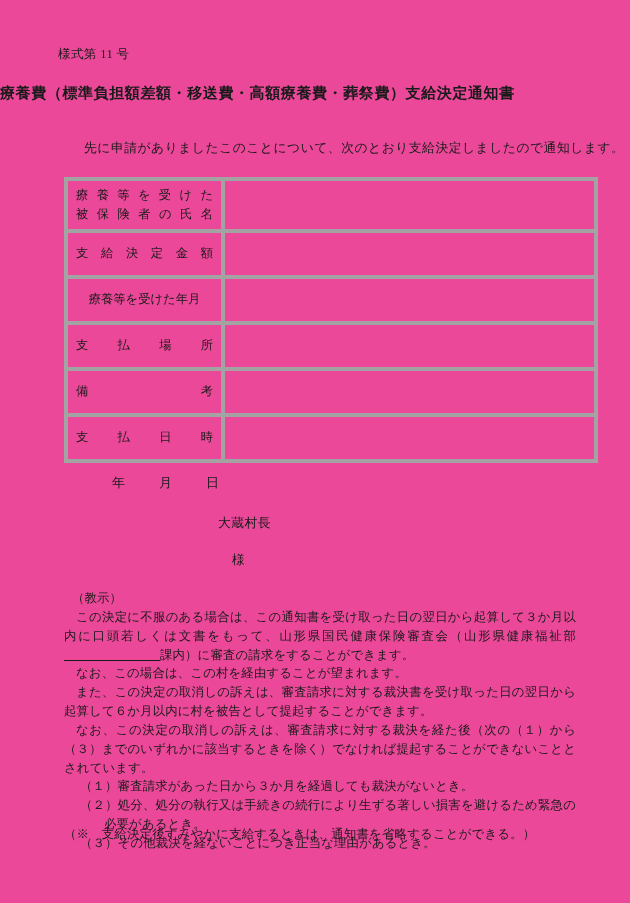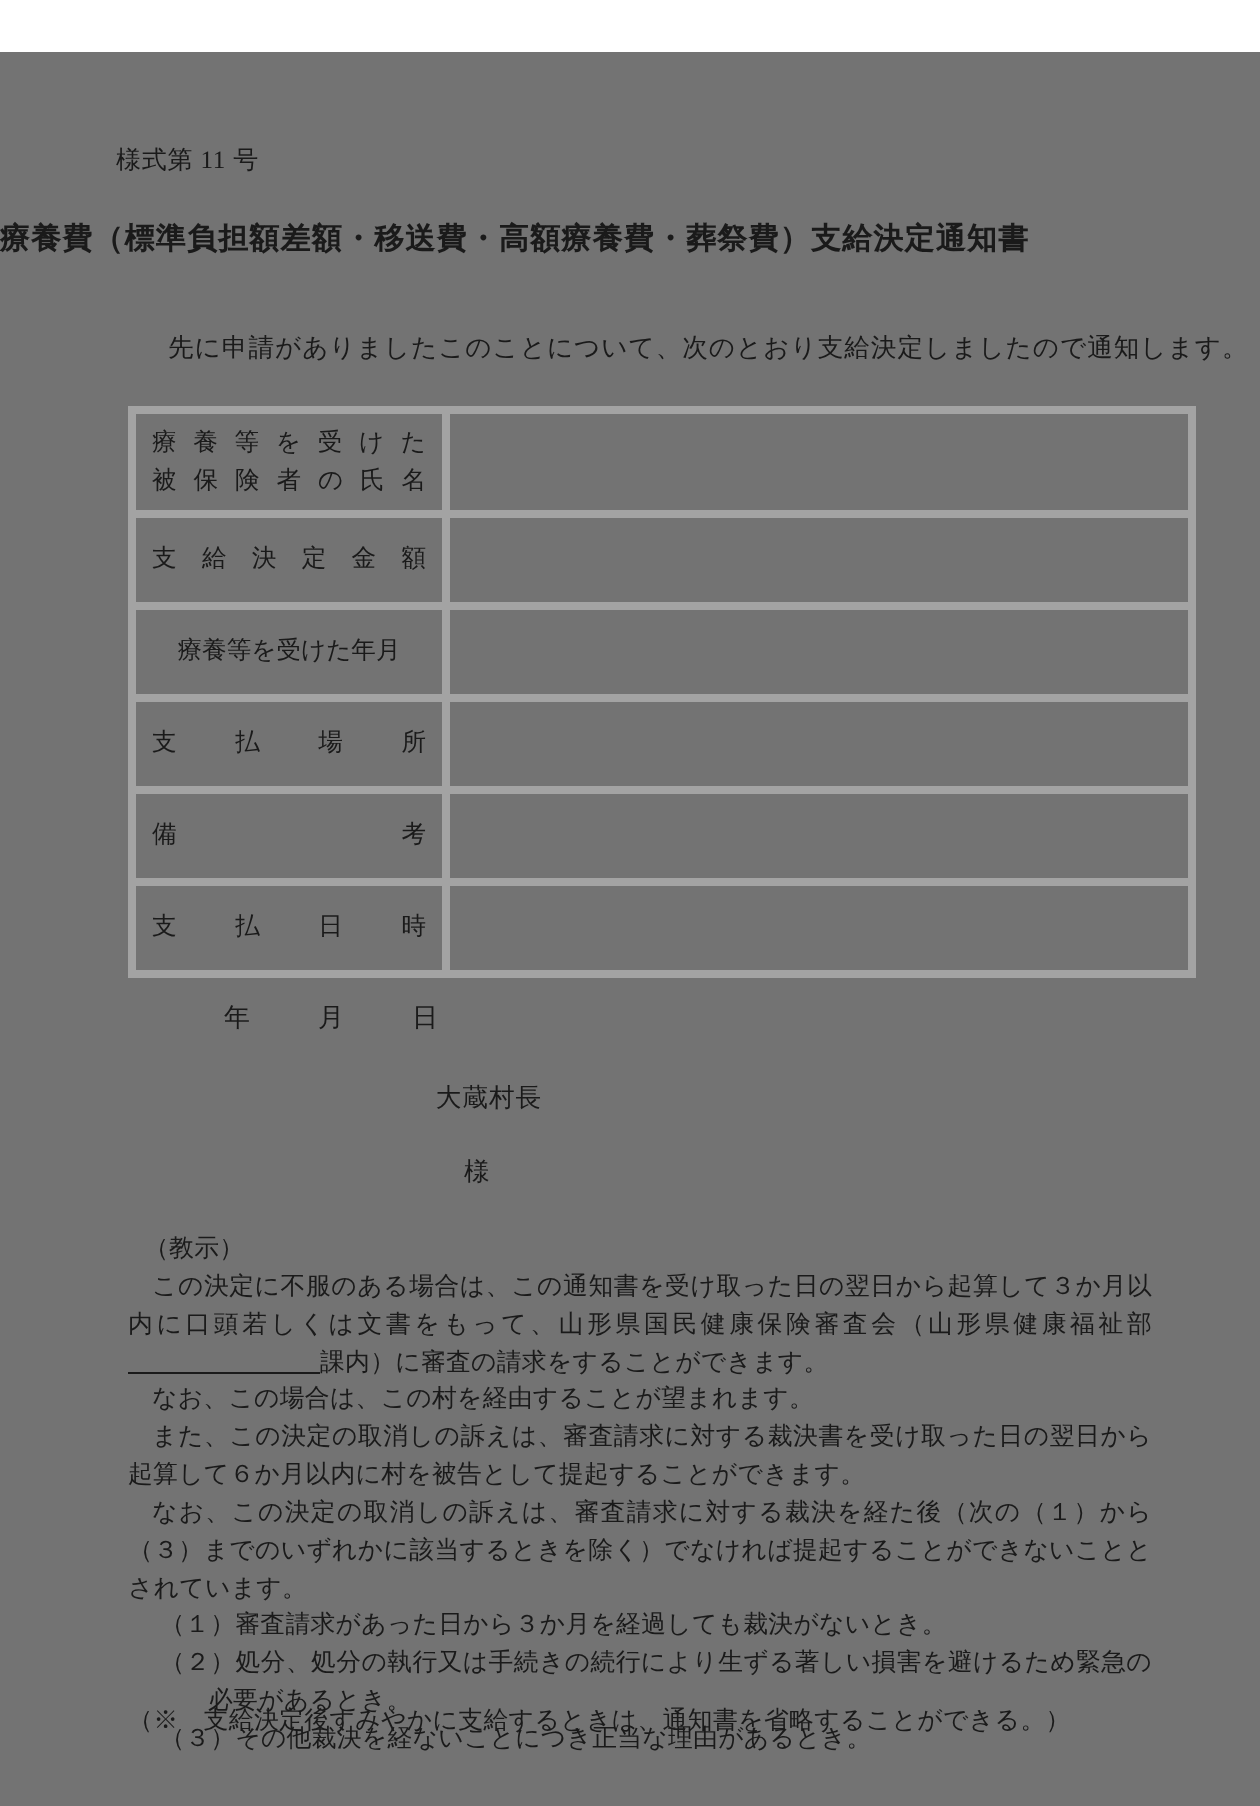--- a/index.html
+++ b/index.html
@@ -11,22 +11,21 @@
     width: 630px;
     height: 903px;
     font-family: "Liberation Serif", "DejaVu Serif", serif;
     color: #1a1a1a;
     position: relative;
     overflow: hidden;
   }
   .page {
     position: absolute;
     inset: 0;
-    background: #737373;
-    margin-top: 26px;
+    background: #ec4899;
   }
 
   
   .form-no {
     position: absolute;
     left: 58px;
     top: 46px;
     font-size: 12.5px;
     letter-spacing: 0.4px;
     white-space: nowrap;

